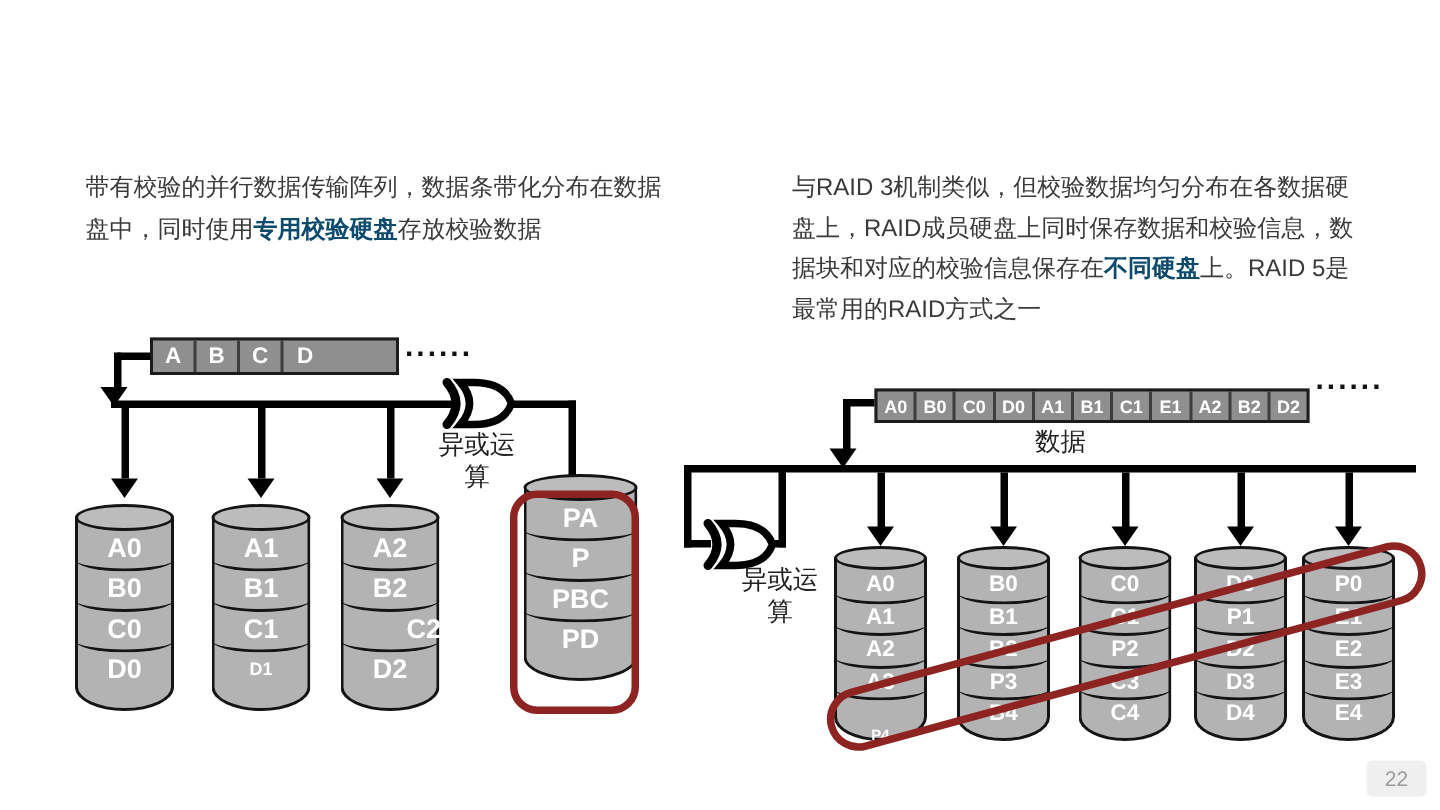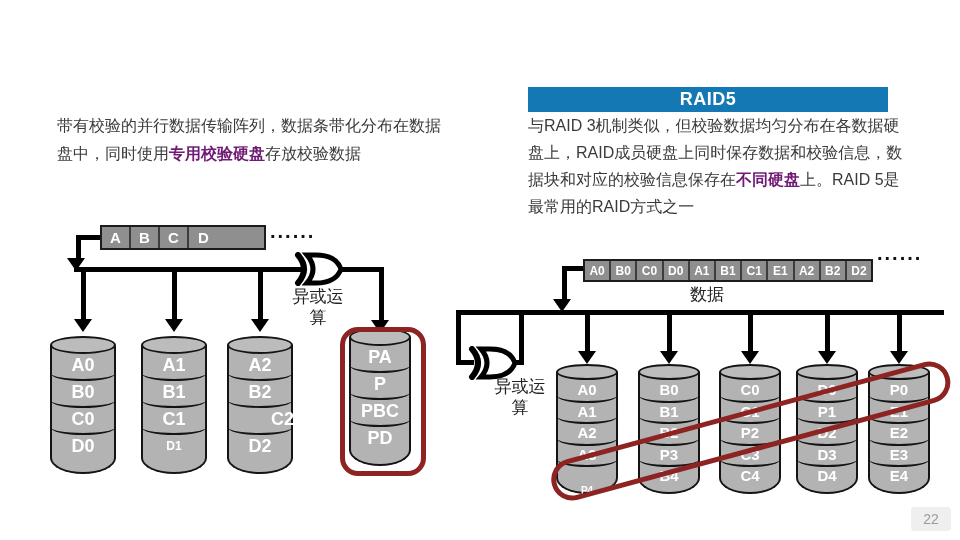--- a/index.html
+++ b/index.html
@@ -6,21 +6,21 @@
   .slide{position:relative;width:960px;height:540px;background:#fff;overflow:hidden;
          font-family:"Liberation Sans","DejaVu Sans",sans-serif;color:#111}
   .title{position:absolute;left:66px;top:26px;font-size:28px;font-weight:bold;color:#0a0a0a;letter-spacing:1px}
   .hdrbar{position:absolute;height:25px;background:var(--blue,#1478b5);color:#fff;text-align:center;
           font-weight:bold;font-size:18px;line-height:25px;letter-spacing:.5px}
   #hdr3{left:63px;top:87px;width:387px}
   #hdr5{left:528px;top:87px;width:360px}
   .desc{position:absolute;color:#3a3a3a;white-space:pre-wrap}
   #desc3{left:57px;top:112px;width:440px;font-size:16px;line-height:28px}
   #desc5{left:528px;top:112px;width:440px;font-size:16px;line-height:27px}
-  .desc b{color:#701a75}
+  .desc b{color:#0c4a6e}
   .strip{position:absolute;display:flex;background:var(--sgray,#8f8f8f);border:2px solid #1c1c1c;box-sizing:border-box}
   .cell{display:flex;align-items:center;justify-content:center;color:#fff;font-weight:bold;
         border-right:2px solid #3d3d3d;box-sizing:border-box}
   #strip3{left:100px;top:225px;width:166px;height:25px}
   #strip3 .cell{width:29px;font-size:15px}
   #strip3 .cell:last-child{flex:1;justify-content:flex-start;padding-left:9px;border-right:none}
   #strip5{left:583px;top:259px;width:290px;height:23px}
   #strip5 .cell{flex:1;font-size:12px}
   #strip5 .cell:last-child{border-right:none}
   .dots{position:absolute;font-size:20px;font-weight:bold;letter-spacing:2px;color:#111}
@@ -49,23 +49,20 @@
            border-radius:22px;z-index:6;transform:rotate(-15.2deg);transform-origin:0 50%;box-sizing:border-box}
   .pagenum{position:absolute;left:911px;top:507px;width:40px;height:24px;background:#efefef;border-radius:4px;
            color:#9b9b9b;font-size:14px;text-align:center;line-height:24px}
 </style>
 </head>
 <body>
 
 <div class="slide" id="slide">
 
 
-  <div class="hdrbar" id="hdr5">
-    <span>RAID5</span>
-  </div>
 
   <div class="desc" id="desc3"><span>带有校验的并行数据传输阵列，数据条带化分布在数据
 盘中，同时使用</span><b>专用校验硬盘</b><span>存放校验数据</span></div>
   <div class="desc" id="desc5"><span>与RAID 3机制类似，但校验数据均匀分布在各数据硬
 盘上，RAID成员硬盘上同时保存数据和校验信息，数
 据块和对应的校验信息保存在</span><b>不同硬盘</b><span>上。RAID 5是
 最常用的RAID方式之一</span></div>
 
   <div class="strip" id="strip3">
       <div class="cell">A</div>
@@ -170,21 +167,21 @@
       <div class="dbody" style="top: 9px; height: 129px;"></div>
       <div class="cap" style="height: 18px;"></div>
       <div class="lbl" style="top: 16px; height: 27px; line-height: 27px; font-size: 18px;">A2</div>
       <div class="sep" style="height: 14px; top: 29px;"></div>
       <div class="lbl" style="top: 43px; height: 27px; line-height: 27px; font-size: 18px;">B2</div>
       <div class="sep" style="height: 14px; top: 56px;"></div>
       <div class="lbl" style="top: 70px; height: 27px; line-height: 27px; font-size: 18px; padding-left: 44px;">C2</div>
       <div class="sep" style="height: 14px; top: 83px;"></div>
       <div class="lbl" style="top: 97px; height: 27px; line-height: 27px; font-size: 18px;">D2</div>
     </div>
-    <div class="disk" style="left: 349px; top: 328px; width: 62px; height: 138px;">
+    <div class="disk" style="left: 349px; top: 316px; width: 76px; height: 138px;">
       <div class="dbody" style="top: 9px; height: 129px;"></div>
       <div class="cap" style="height: 18px;"></div>
       <div class="lbl" style="top: 16px; height: 27px; line-height: 27px; font-size: 18px;">PA</div>
       <div class="sep" style="height: 14px; top: 29px;"></div>
       <div class="lbl" style="top: 43px; height: 27px; line-height: 27px; font-size: 18px;">P</div>
       <div class="sep" style="height: 14px; top: 56px;"></div>
       <div class="lbl" style="top: 70px; height: 27px; line-height: 27px; font-size: 18px;">PBC</div>
       <div class="sep" style="height: 14px; top: 83px;"></div>
       <div class="lbl" style="top: 97px; height: 27px; line-height: 27px; font-size: 18px;">PD</div>
     </div>

